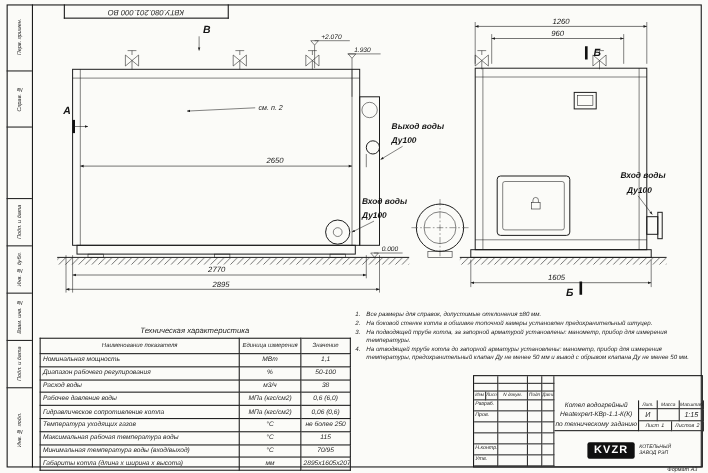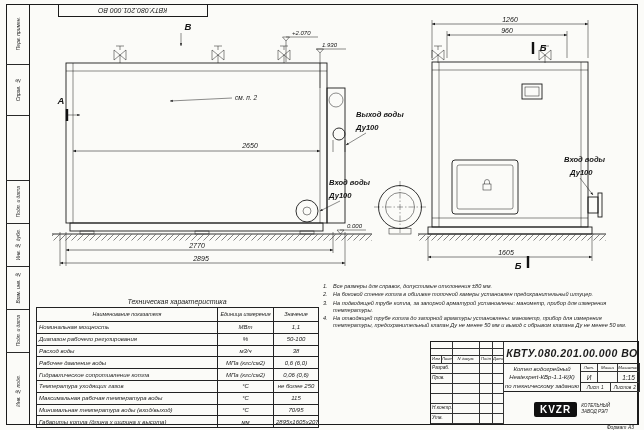--- a/index.html
+++ b/index.html
@@ -393,21 +393,20 @@
       <div class="c s2">Н.контр.</div>
         <div class="c"></div>
         <div class="c"></div>
         <div class="c"></div>
       <div class="c s2">Утв.</div>
         <div class="c"></div>
         <div class="c"></div>
         <div class="c"></div>
     </div>
 
-    <div class="tb-doc">КВТУ.080.201.00.000 ВО</div>
 
     <div class="tb-name">
       <span>Котел водогрейный</span>
       <span>Heatexpert-КВр-1.1-К(К)</span>
       <span>по техническому заданию</span>
     </div>
 
     <div class="tb-lith">
       <div class="w16">Лит.</div>
       <div class="w20">Масса</div>

